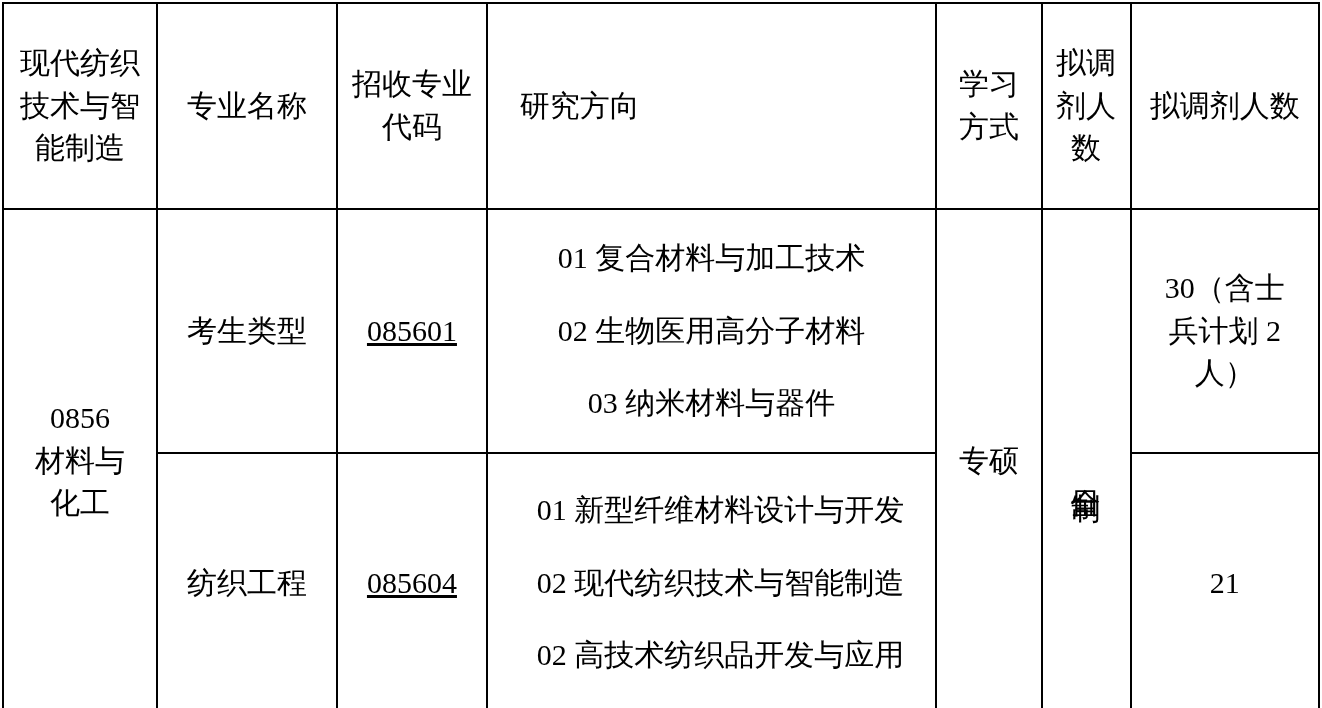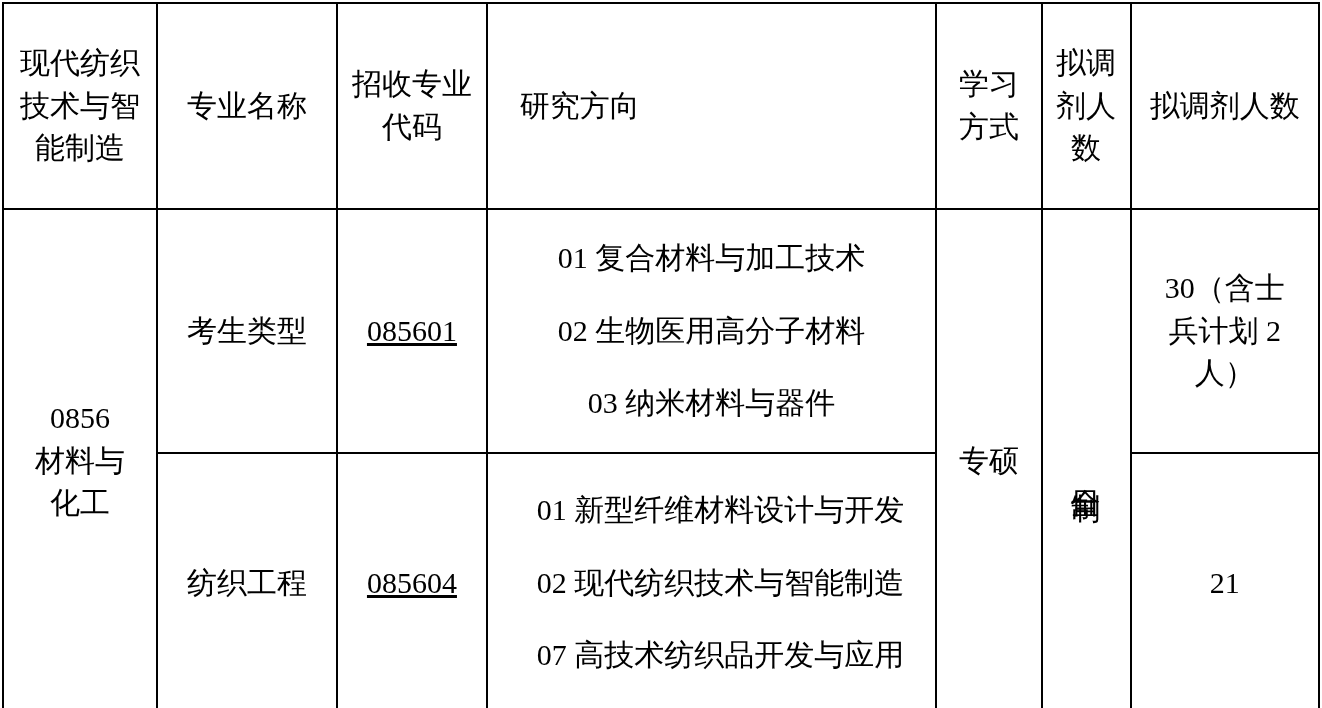--- a/index.html
+++ b/index.html
@@ -127,19 +127,19 @@
           <div>兵计划 2</div>
           <div>人）</div>
         </td>
       </tr>
       <tr class="row-textile">
         <td>纺织工程</td>
         <td class="nowrap">085604</td>
         <td class="dir-cell indent">
           <p class="dir-line">01 新型纤维材料设计与开发</p>
           <p class="dir-line">02 现代纺织技术与智能制造</p>
-          <p class="dir-line">07 高技术纺织品开发与应用</p>
+          <p class="dir-line">02 高技术纺织品开发与应用</p>
         </td>
         <td>21</td>
       </tr>
     </tbody>
   </table>
 </div>
 
 </body></html>

